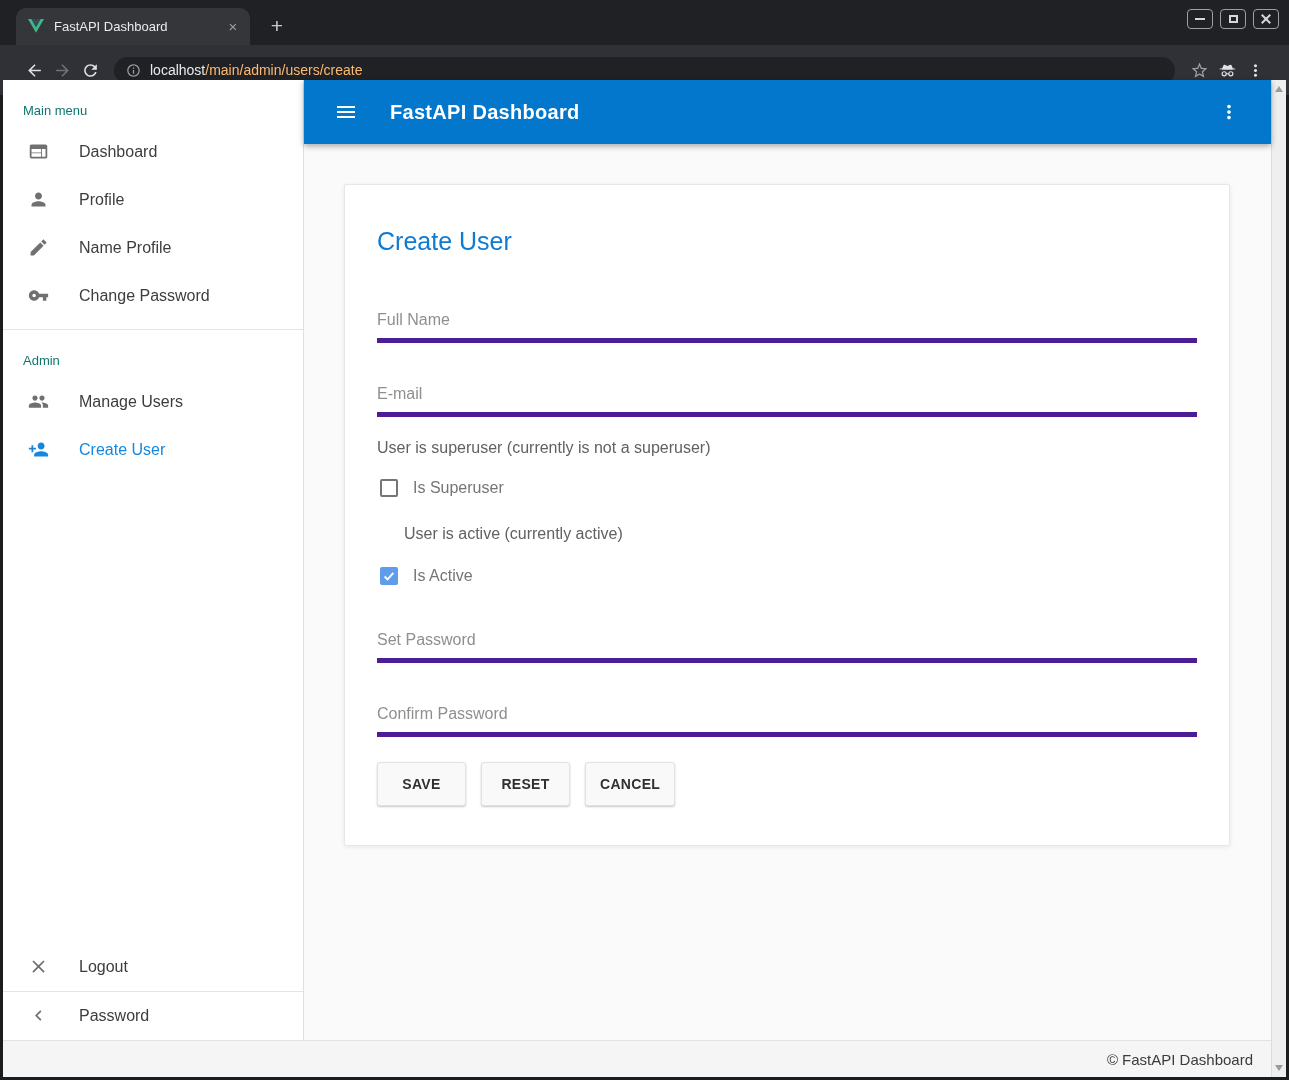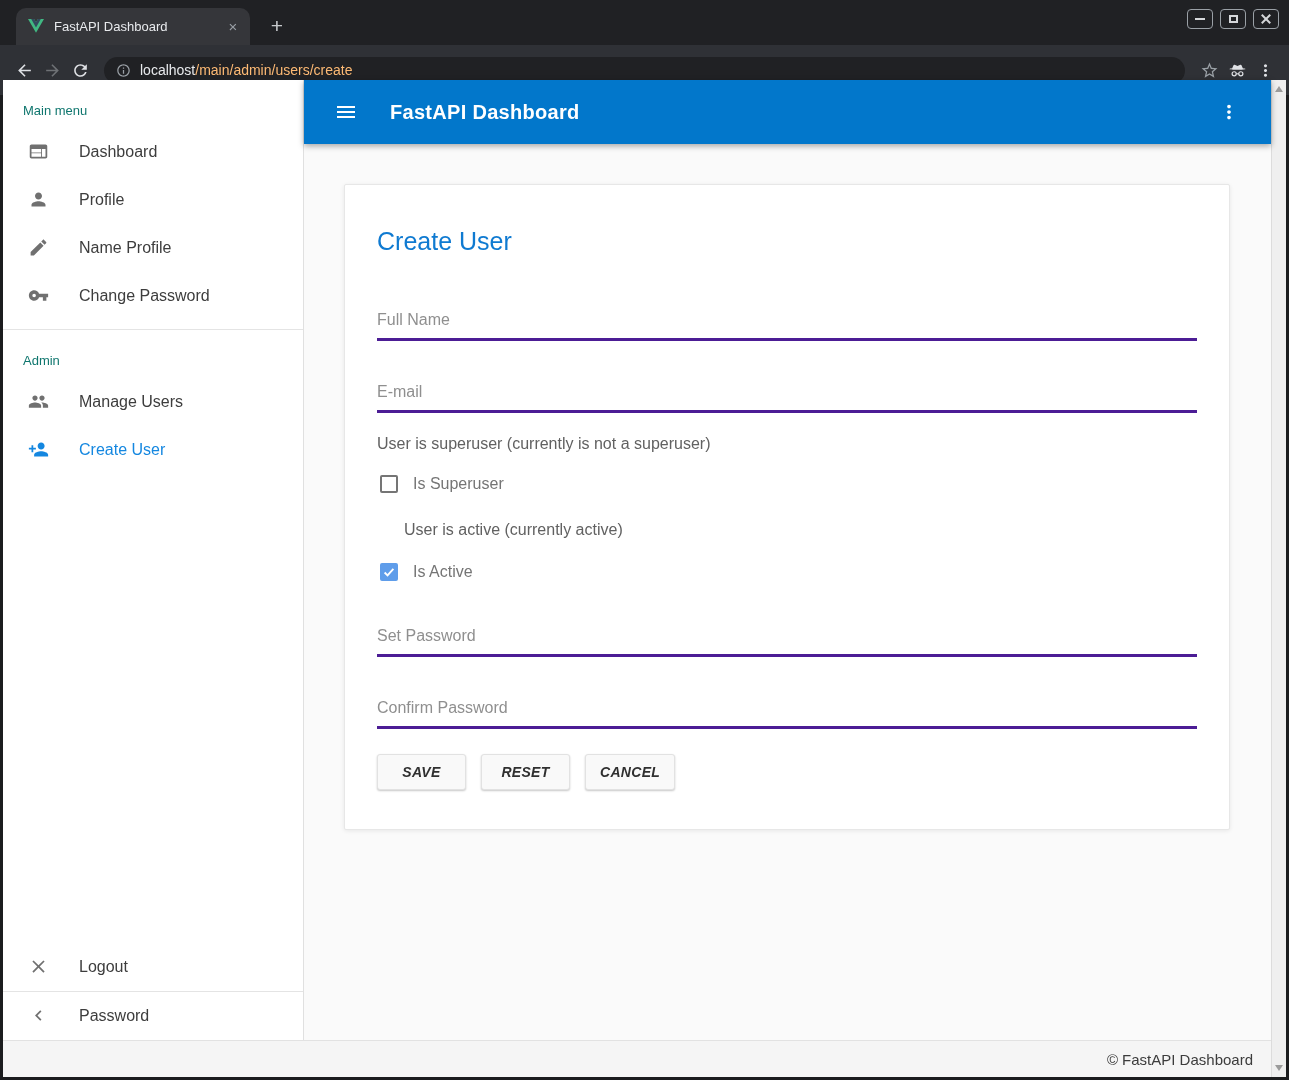--- a/index.html
+++ b/index.html
@@ -18,21 +18,21 @@
             color:#c7cacd; font-size:21px; font-weight:400; border-radius:50%; }
   .win-controls { position:absolute; right:10px; top:9px; display:flex; gap:7px; }
   .win-btn { width:26px; height:20px; border:1px solid #9aa0a6; border-radius:4px; color:#d5d7da;
              display:flex; align-items:center; justify-content:center; }
   .glyph-min { width:10px; height:0; border-top:2px solid #d5d7da; }
   .glyph-max { width:9px; height:8px; border:2px solid #d5d7da; }
   .glyph-close { position:relative; width:10px; height:10px; }
   .glyph-close:before, .glyph-close:after { content:""; position:absolute; left:-1px; top:4px; width:12px; height:2px; background:#d5d7da; }
   .glyph-close:before { transform:rotate(45deg); } .glyph-close:after { transform:rotate(-45deg); }
 
-  .toolbar { height:50px; background:#2f3136; display:flex; align-items:center; padding:0 10px; }
+  .toolbar { height:50px; background:#2f3136; display:flex; align-items:center; padding:0 20px; }
   .tb-icon { width:28px; height:28px; display:flex; align-items:center; justify-content:center; border-radius:50%; }
   .tb-icon svg { width:19px; height:19px; }
   .c-light { color:#dfe1e5; } .c-dim { color:#6e7175; } .c-gray { color:#9aa0a6; }
   .url-pill { flex:1; height:27px; background:#202124; border-radius:14px; margin:0 10px; display:flex;
               align-items:center; padding:0 12px; font-size:14px; }
   .url-pill svg { width:15px; height:15px; color:#9aa0a6; margin-right:9px; flex:0 0 auto; }
   .url-host { color:#e8eaed; } .url-path { color:#fdba74; }
 
   
   .page { position:absolute; top:80px; left:3px; right:3px; bottom:3px; display:flex; background:#fafafa; }
@@ -62,39 +62,39 @@
   .appbar-kebab { width:40px; height:40px; display:flex; align-items:center; justify-content:center; color:#fff; }
   .appbar-kebab svg { width:22px; height:22px; }
 
   .content { flex:1; overflow:hidden; padding:40px; }
   .card { width:886px; background:#fff; border:1px solid #e7e7e7; border-radius:2px;
           box-shadow:0 1px 4px rgba(0,0,0,0.08); padding:42px 32px 39px; }
   .card-title { font-size:25px; font-weight:400; color:#0f7ad1; }
 
   .field { margin-top:40px; }
   .field.first { margin-top:53px; }
-  .text-field { display:block; width:100%; border:none; border-bottom:3px solid #4c1d95; background:transparent;
+  .text-field { display:block; width:100%; border:none; border-bottom:5px solid #4c1d95; background:transparent;
                 font-size:16px; color:#212121; padding:2px 0 9px; outline:none; font-family:"Liberation Sans", sans-serif; }
   .text-field::placeholder { color:#8f8f8f; opacity:1; }
 
   .helper { margin-top:22px; font-size:16px; color:#616161; }
   .helper.second { margin-top:28px;margin-left:27px; }
   .cb-row { margin-top:22px; display:flex; align-items:center; }
   .cb-row.second { margin-top:24px; }
   .cb { width:18px; height:18px; margin-left:3px; border:2px solid #757575; border-radius:2px;
         display:flex; align-items:center; justify-content:center; }
   .cb svg { width:14px; height:14px; visibility:hidden; }
   .cb.checked { border-color:#5f9dea; background:#5f9dea; }
   .cb.checked svg { visibility:visible; }
   .cb-label { margin-left:15px; font-size:16px; color:#757575; }
 
   .btn-row { margin-top:25px; display:flex; }
-  .btn { min-width:89px; height:36px; margin-right:15px; background:#f9f9f9; border:1px solid #e2e2e2;
+  .btn { min-width:89px; height:44px; margin-right:15px; background:#f9f9f9; border:1px solid #e2e2e2;
          border-radius:3px; box-shadow:0 1px 2px rgba(0,0,0,0.22); font-size:14px; font-weight:bold;
-         letter-spacing:.3px; color:#303030; font-family:"Liberation Sans", sans-serif; cursor:pointer; padding:0 14px;font-style:italic; }
+         letter-spacing:.3px; color:#303030; font-family:"Liberation Sans", sans-serif; cursor:pointer; padding:0 14px; }
 
   .footer { height:37px; background:#f5f5f5; border-top:1px solid #e2e2e2; display:flex; align-items:center;
             justify-content:flex-end; padding-right:18px; font-size:15px; color:#3c3c3c;text-align:right; }
 
   
   .scrollbar { width:15px; background:#efefef; border-left:1px solid #dcdcdc; position:relative; }
   .sb-arrow { position:absolute; left:50%; transform:translateX(-50%); width:0; height:0; }
   .sb-up { top:6px; border-left:4px solid transparent; border-right:4px solid transparent; border-bottom:6px solid #9b9b9b; }
   .sb-down { bottom:6px; border-left:4px solid transparent; border-right:4px solid transparent; border-top:6px solid #9b9b9b; }
 

